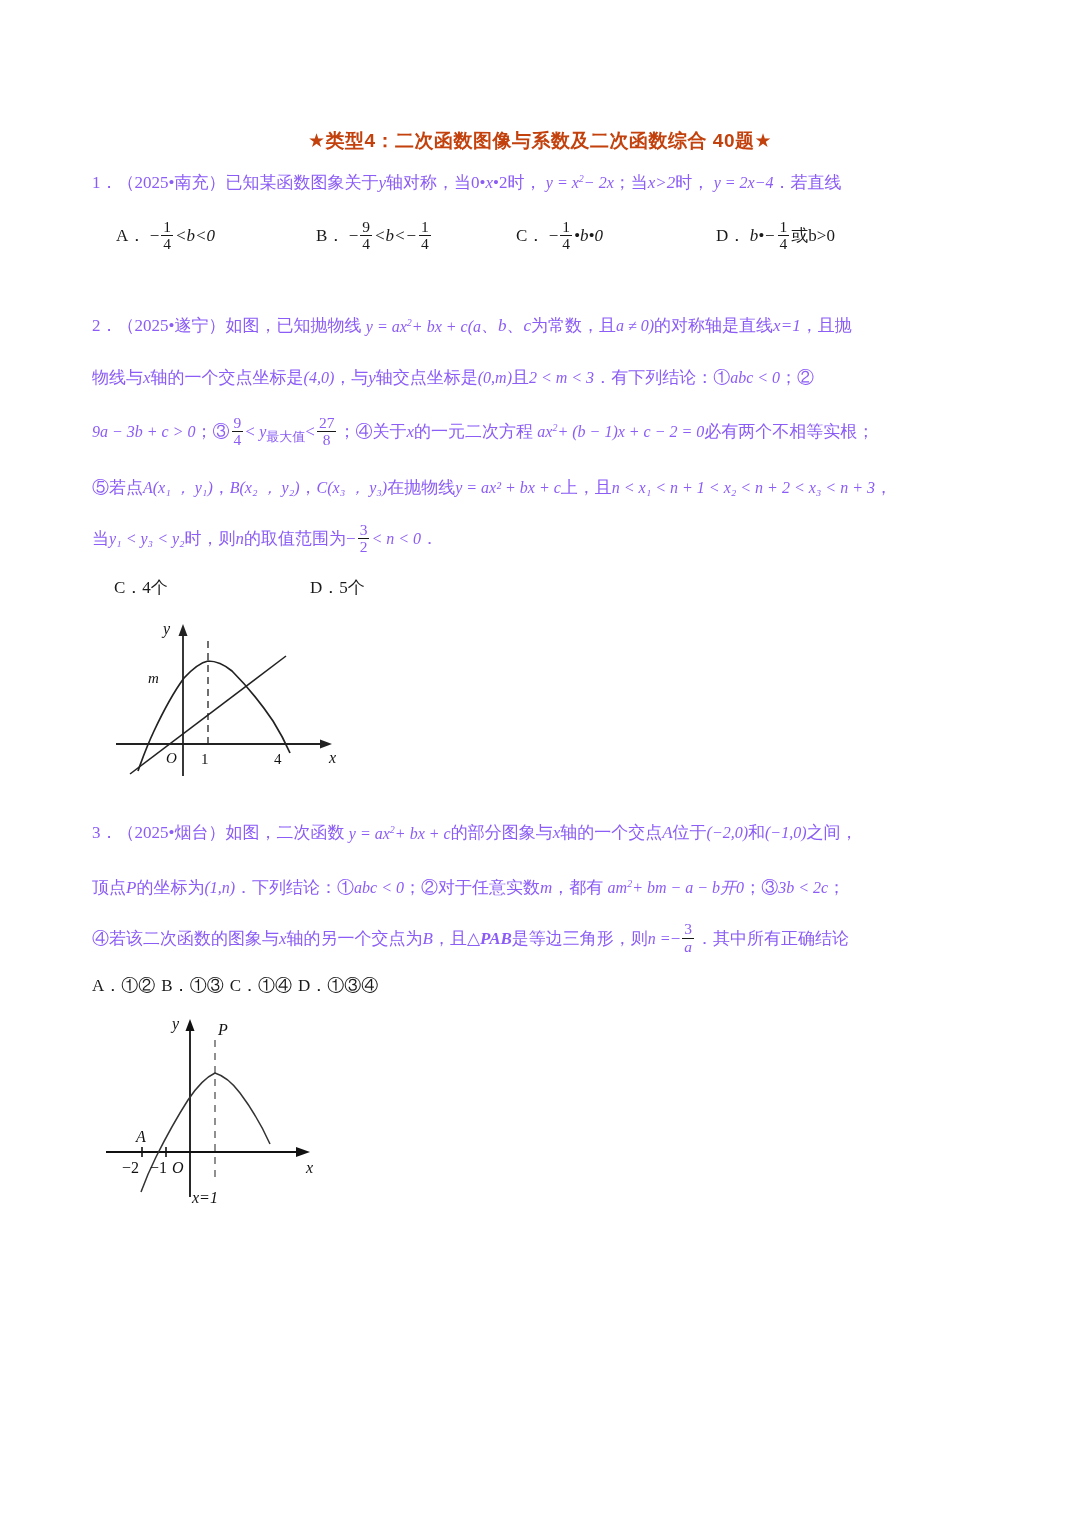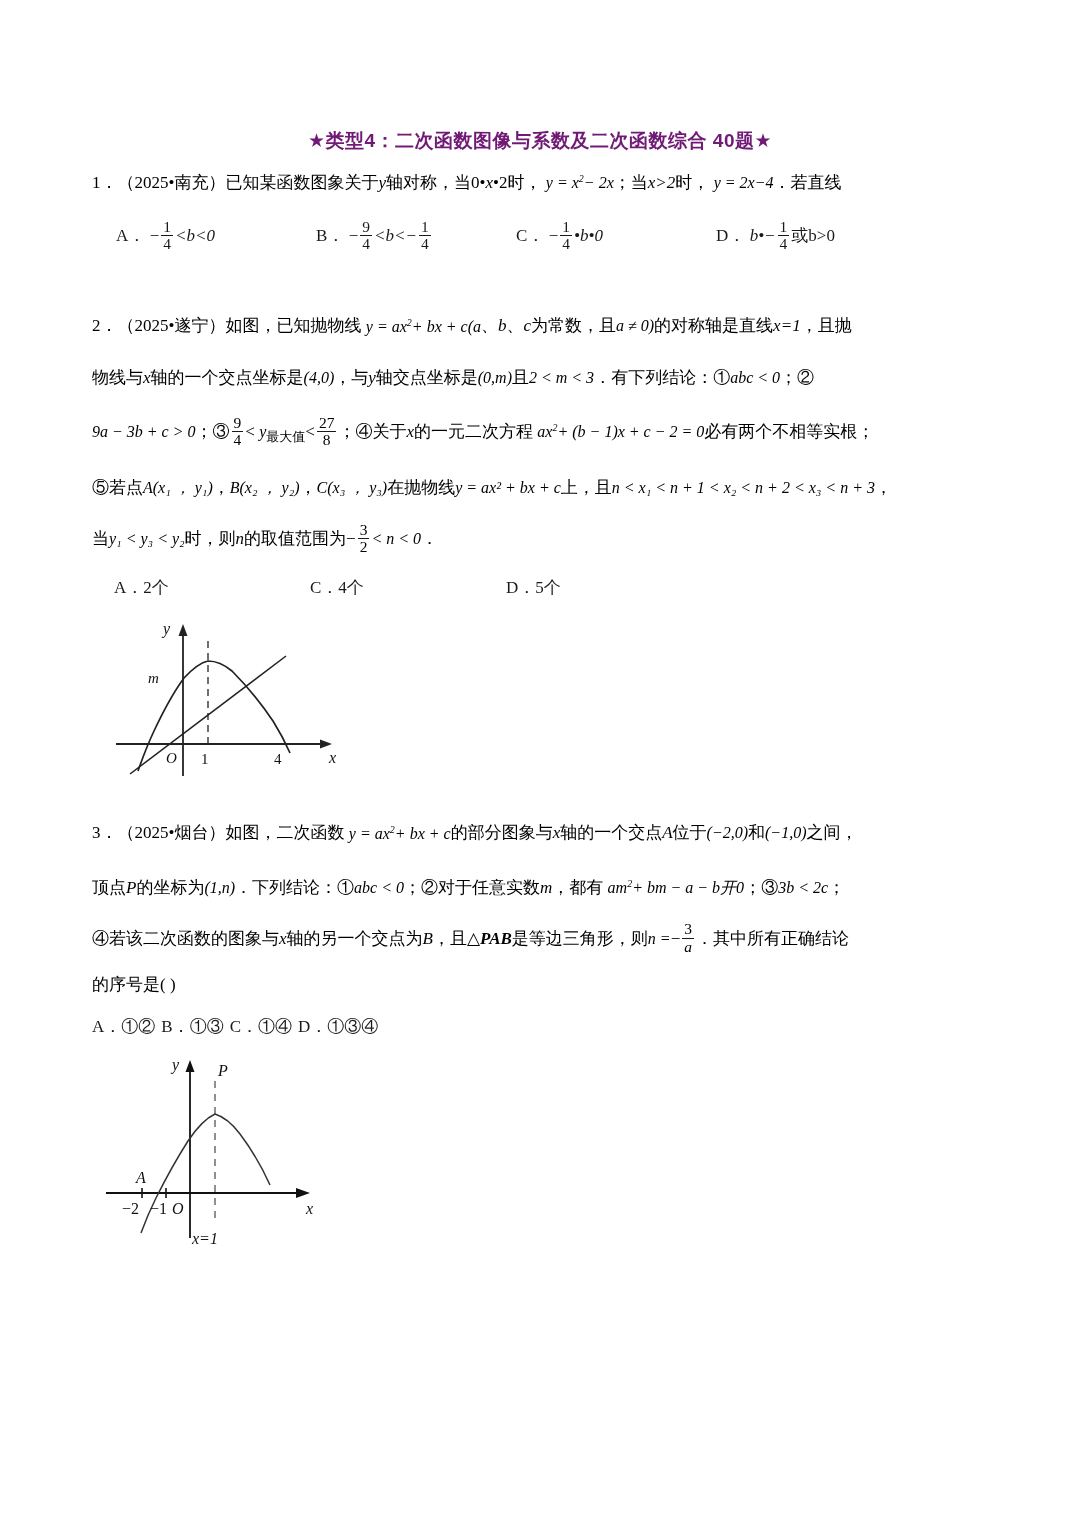--- a/index.html
+++ b/index.html
@@ -24,35 +24,35 @@
 
   
   .doc-title {
     text-align: center;
     font-family: "Liberation Sans", "DejaVu Sans", sans-serif;
     font-weight: bold;
     font-size: 19px;
     letter-spacing: 0.5px;
     margin: 0;
     padding: 128px 0 0 0;
-    color: #701a75;
+    color: #c2410c;
   }
 
   
   .body-wrap {
     padding: 0 88px 0 92px;
   }
 
   .qblock { margin: 0; }
 
   .line {
     font-size: 17.5px;
     line-height: 50px;
     white-space: nowrap;
-    color: #000000;
+    color: #8b5cf6;
   }
 
   
   .mi {
     font-family: "Liberation Serif", "DejaVu Serif", serif;
     font-style: italic;
     font-size: 17px;
   }
   .mn {
     font-family: "Liberation Serif", "DejaVu Serif", serif;
@@ -187,23 +187,20 @@
       <div class="line">
         <span class="mn">⑤若点</span><span class="mi small-math">A(x₁ ， y₁)</span><span class="mn">，</span><span class="mi small-math">B(x₂ ， y₂)</span><span class="mn">，</span><span class="mi small-math">C(x₃ ， y₃)</span><span class="mn">在抛物线</span><span class="mi small-math">y = ax² + bx + c</span><span class="mn">上，且</span><span class="mi small-math">n &lt; x₁ &lt; n + 1 &lt; x₂ &lt; n + 2 &lt; x₃ &lt; n + 3</span><span class="mn">，</span>
       </div>
 
       <div class="line">
         <span class="mn">当</span><span class="mi small-math">y₁ &lt; y₃ &lt; y₂</span><span class="mn">时，则</span><span class="mi">n</span><span class="mn">的取值范围为</span><span class="mn">−</span><span class="frac up"><span class="num">3</span><span class="den">2</span></span><span class="mi small-math">&lt; n &lt; 0</span><span class="mn">．</span>
       </div>
 
 
       <div class="opts2">
-        <div class="opt o2a">
-          <span class="mn">A．</span><span class="mn">2个</span>
-        </div>
         <div class="opt o2c">
           <span class="mn">C．</span><span class="mn">4个</span>
         </div>
         <div class="opt">
           <span class="mn">D．</span><span class="mn">5个</span>
         </div>
       </div>
 
       <div class="fig">
         <svg width="250" height="175" viewBox="0 0 250 175">
@@ -241,23 +238,20 @@
 
       <div class="line">
         <span class="mn">顶点</span><span class="mi">P</span><span class="mn">的坐标为</span><span class="mi small-math">(1,n)</span><span class="mn">．下列结论：①</span><span class="mi small-math">abc &lt; 0</span><span class="mn">；②对于任意实数</span><span class="mi">m</span><span class="mn">，都有</span>
         <span class="mi small-math"><span>am</span><sup class="ex">2</sup><span>+ bm − a − b开0</span></span><span class="mn">；③</span><span class="mi small-math">3b &lt; 2c</span><span class="mn">；</span>
       </div>
 
       <div class="line">
         <span class="mn">④若该二次函数的图象与</span><span class="mi">x</span><span class="mn">轴的另一个交点为</span><span class="mi">B</span><span class="mn">，且△</span><span class="mi" style="font-weight:bold;">PAB</span><span class="mn">是等边三角形，则</span><span class="mi small-math">n =</span><span class="mn">−</span><span class="frac"><span class="num" style="font-style:normal;">3</span><span class="den">a</span></span><span class="mn">．其中所有正确结论</span>
       </div>
 
-      <div class="line" style="line-height:40px;">
-        <span class="mn">的序号是(      )</span>
-      </div>
 
       <div class="optline-flat">
         <span class="oi"><span class="mn">A．</span><span class="mn">①②</span></span><span class="oi"><span class="mn">B．</span><span class="mn">①③</span></span><span class="oi"><span class="mn">C．</span><span class="mn">①④</span></span><span class="oi"><span class="mn">D．</span><span class="mn">①③④</span></span>
       </div>
 
       <div class="fig" style="padding-left:8px;">
         <svg width="250" height="205" viewBox="0 0 250 205">
 
           <line x1="6" y1="145" x2="196" y2="145" stroke="#111" stroke-width="2"></line>
           <polygon points="196,140 210,145 196,150" fill="#111"></polygon>

